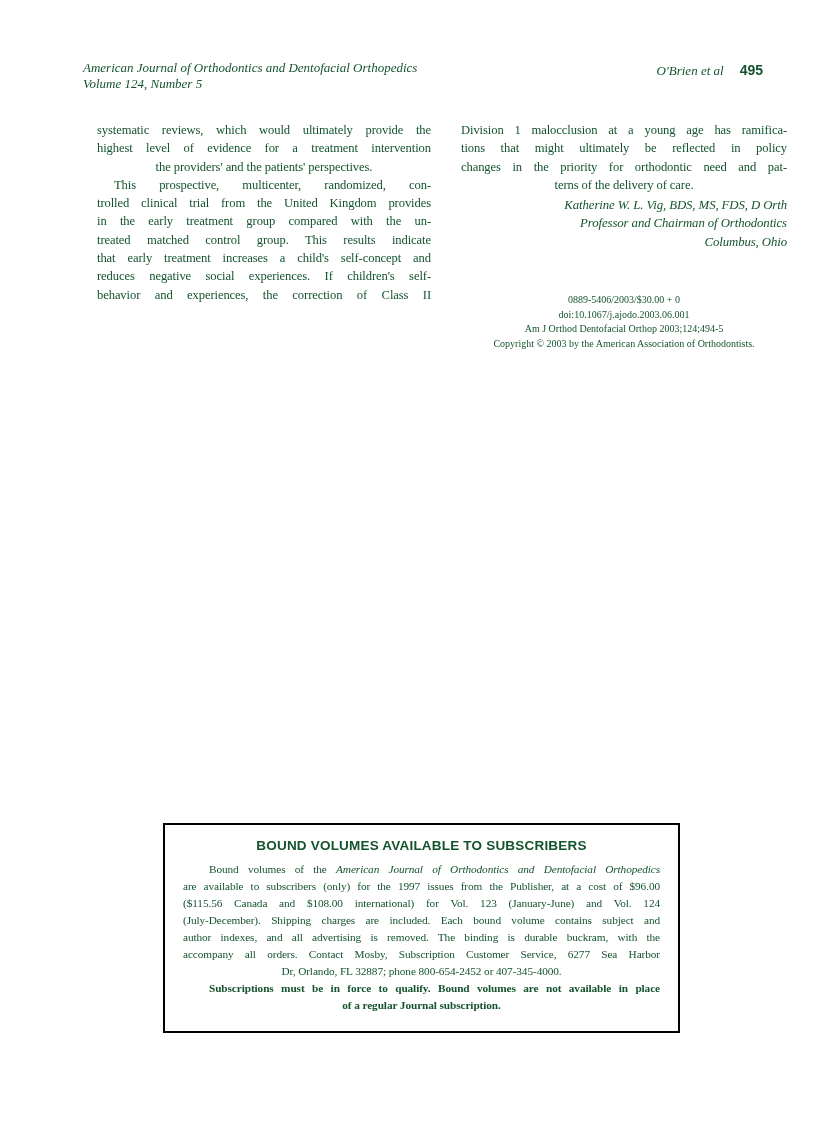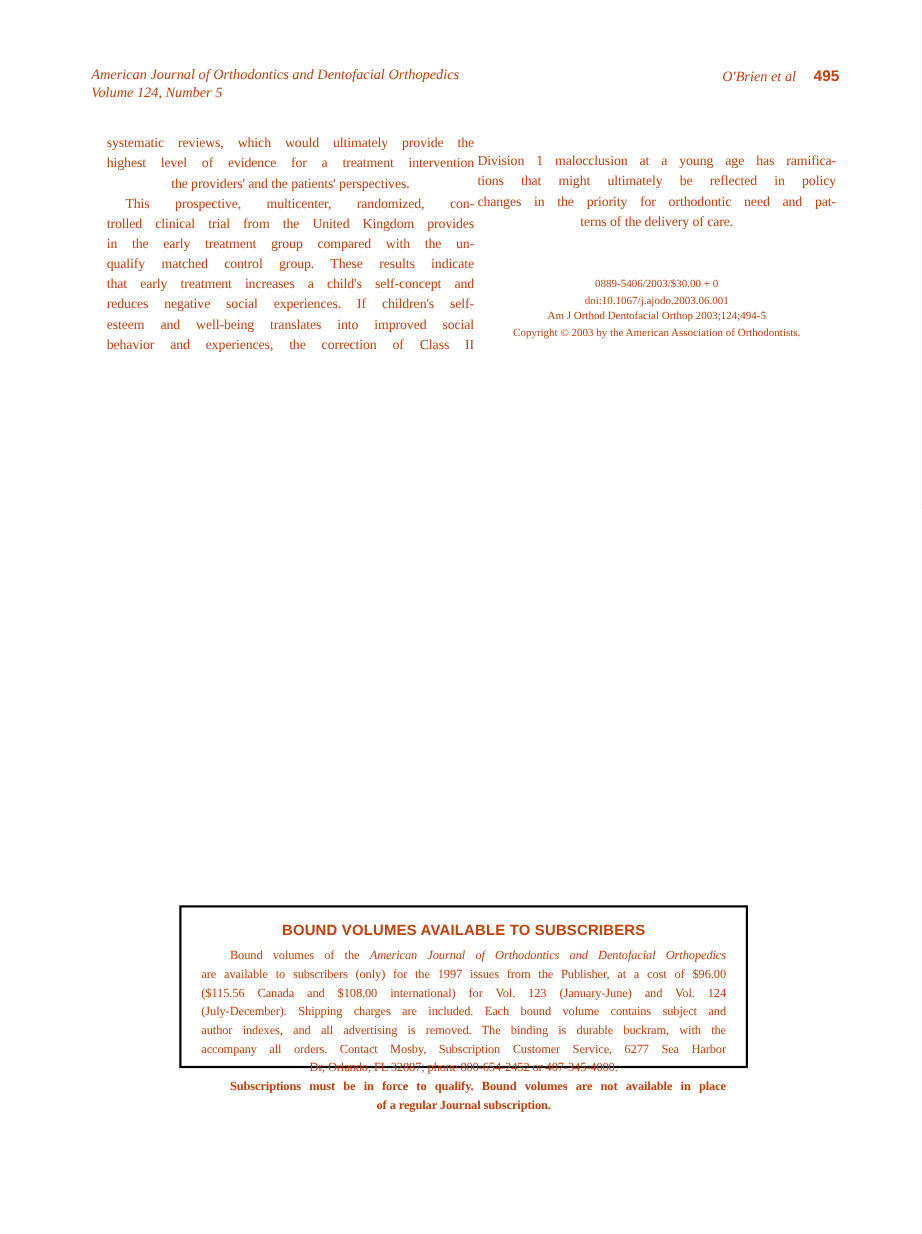--- a/index.html
+++ b/index.html
@@ -2,21 +2,21 @@
 <html><head>
 <meta charset="utf-8">
 <style>
   html, body { margin: 0; padding: 0; background: #e8e8e8; }
   .page {
     position: relative;
     width: 838px;
     height: 1122px;
     margin: 0 auto;
     background: #ffffff;
-    color: #c2410c;
+    color: #14532d;
     font-family: "Liberation Serif", serif;
     overflow: hidden;
   }
 
   
   .running-head {
     position: absolute;
     left: 83px;
     top: 60px;
     width: 680px;
@@ -36,21 +36,21 @@
 
   
   .col {
     position: absolute;
     top: 121px;
     font-size: 12.6px;
     letter-spacing: -0.1px;
     line-height: 18.3px;
   }
   .col-left  { left: 97px;  width: 334px; }
-  .col-right { left: 434px; width: 326px; margin-top: 16px; }
+  .col-right { left: 461px; width: 326px; }
 
   .jl { text-align: justify; text-align-last: justify; }
   .fl { text-align: center; }
   .ind { text-indent: 17px; }
   .it { font-style: italic; }
 
   .signature {
     margin-top: 2px;
     text-align: right;
     font-style: italic;
@@ -65,21 +65,21 @@
     line-height: 14.5px;
     text-align: center;
   }
 
   
   .bv-box {
     position: absolute;
     left: 163px;
     top: 823px;
     width: 517px;
-    height: 148px;
+    height: 210px;
     border: 2px solid #000000;
     box-sizing: border-box;
     padding: 12px 18px 0 18px;
   }
   .bv-title {
     text-align: center;
     font-family: "Liberation Sans", sans-serif;
     font-weight: bold;
     font-size: 13.5px;
     letter-spacing: 0.2px;
@@ -110,33 +110,37 @@
     </div>
   </div>
 
   <div class="col col-left">
     <div class="jl">systematic reviews, which would ultimately provide the</div>
     <div class="jl">highest level of evidence for a treatment intervention</div>
     <div class="fl">the providers' and the patients' perspectives.</div>
     <div class="jl ind">This prospective, multicenter, randomized, con-</div>
     <div class="jl">trolled clinical trial from the United Kingdom provides</div>
     <div class="jl">in the early treatment group compared with the un-</div>
-    <div class="jl">qualify matched control group. These results indicate</div>
+    <div class="jl">treated matched control group. This results indicate</div>
     <div class="jl">that early treatment increases a child's self-concept and</div>
     <div class="jl">reduces negative social experiences. If children's self-</div>
-    <div class="jl">esteem and well-being translates into improved social</div>
     <div class="jl">behavior and experiences, the correction of Class II</div>
   </div>
 
   <div class="col col-right">
     <div class="jl">Division 1 malocclusion at a young age has ramifica-</div>
     <div class="jl">tions that might ultimately be reflected in policy</div>
     <div class="jl">changes in the priority for orthodontic need and pat-</div>
     <div class="fl">terns of the delivery of care.</div>
 
+    <div class="signature">
+      <div>Katherine W. L. Vig, BDS, MS, FDS, D Orth</div>
+      <div>Professor and Chairman of Orthodontics</div>
+      <div>Columbus, Ohio</div>
+    </div>
 
     <div class="footnote">
       <div>0889-5406/2003/$30.00 + 0</div>
       <div>doi:10.1067/j.ajodo.2003.06.001</div>
       <div>Am J Orthod Dentofacial Orthop 2003;124;494-5</div>
       <div>Copyright © 2003 by the American Association of Orthodontists.</div>
     </div>
   </div>
 
   <div class="bv-box">

